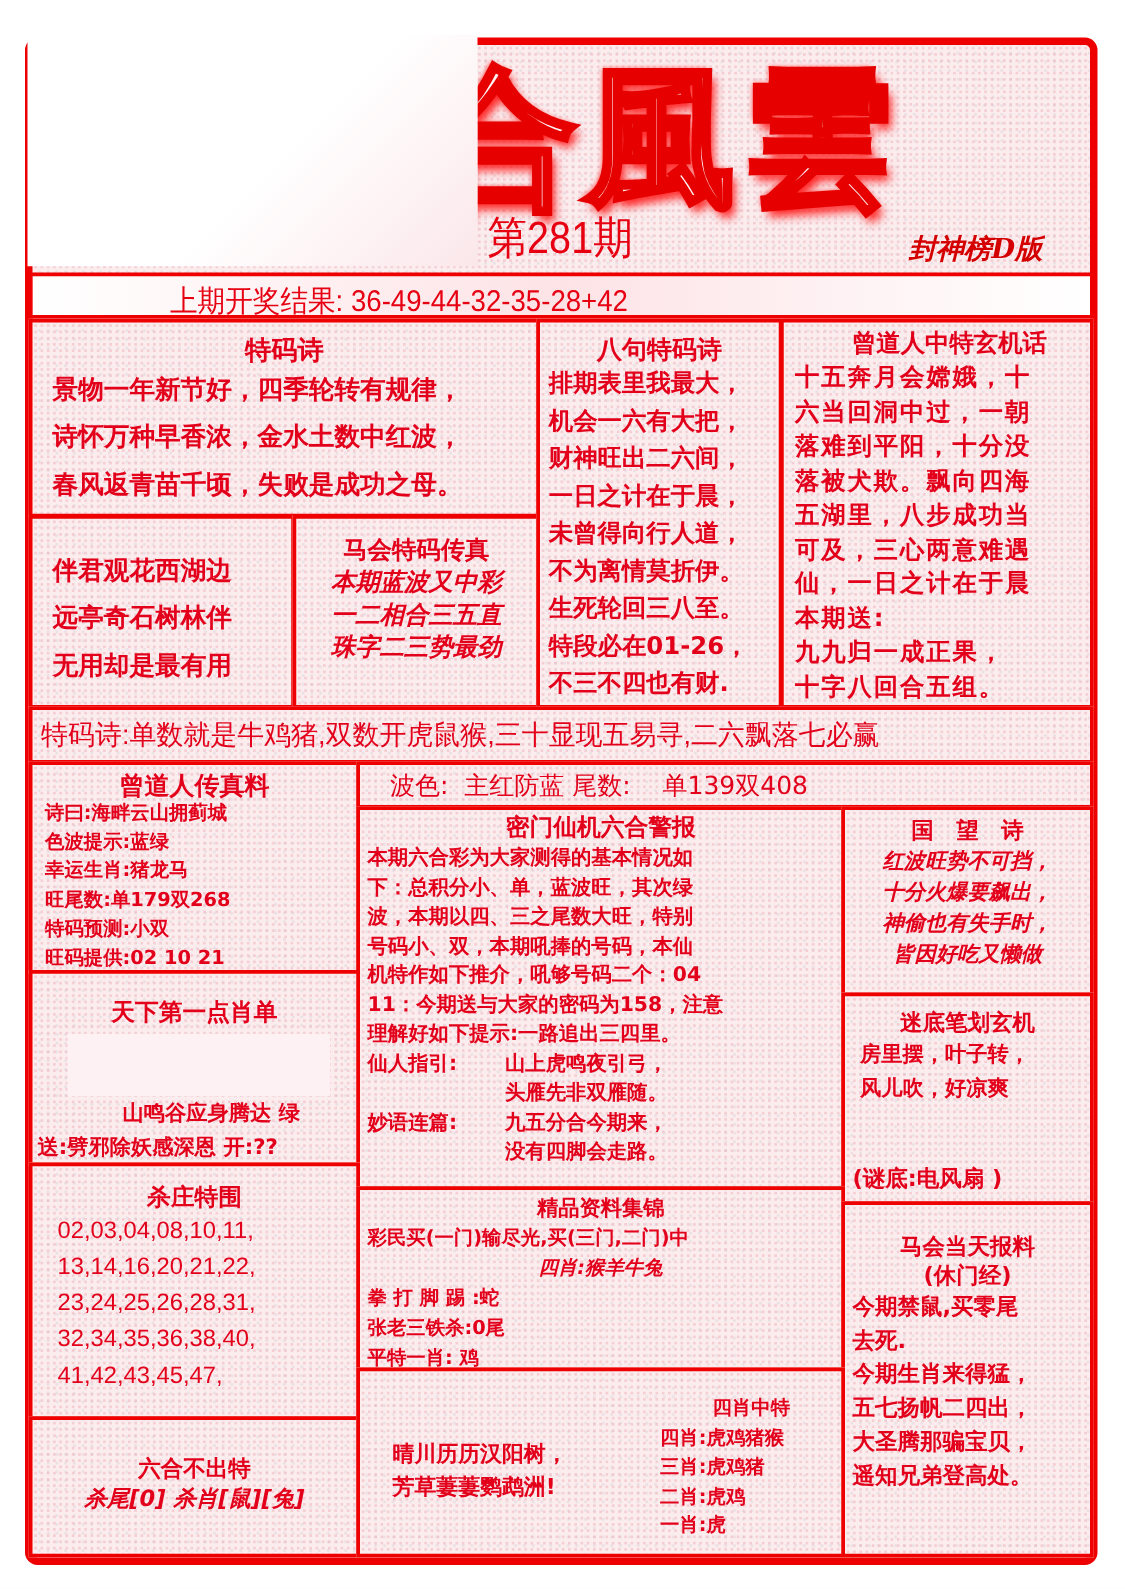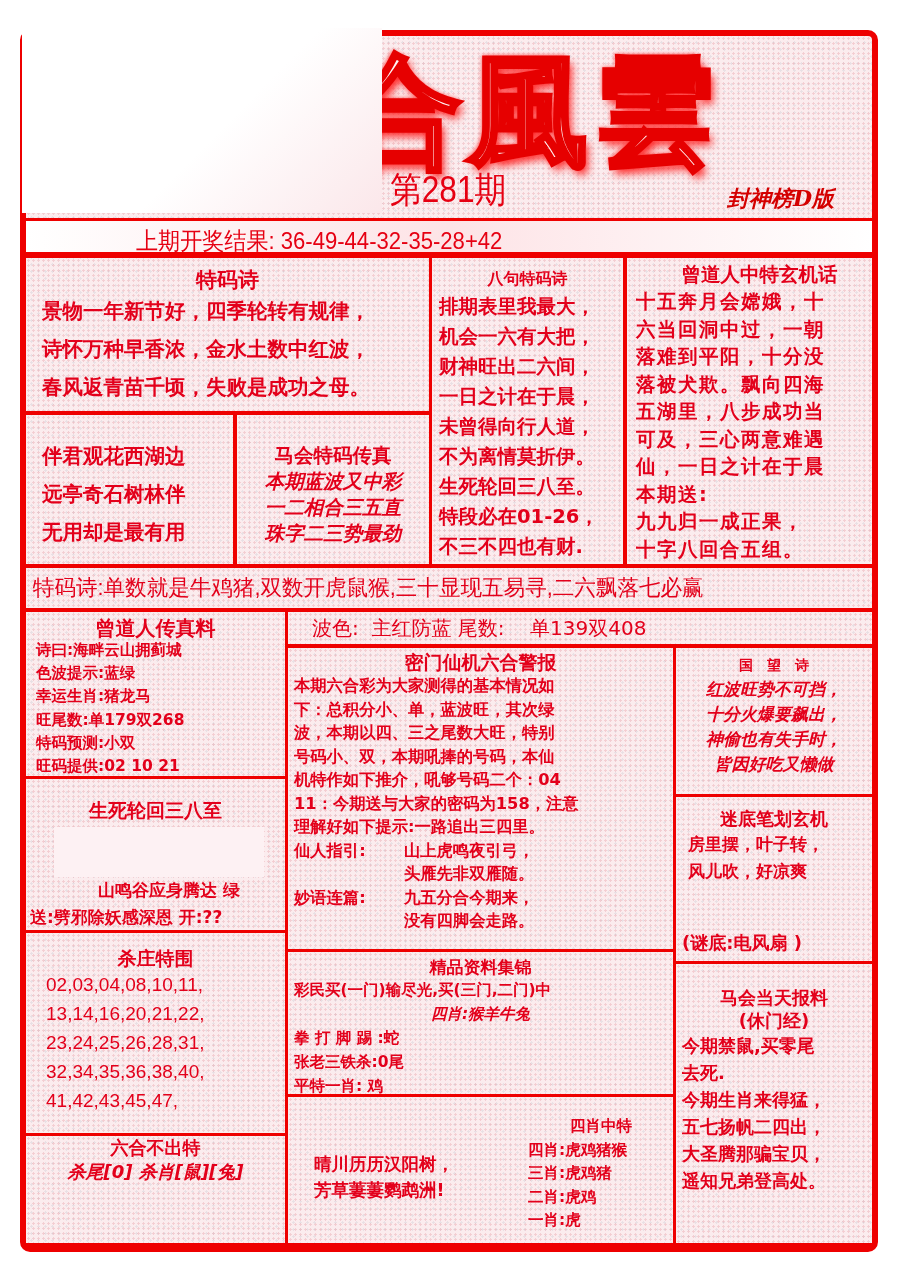--- a/index.html
+++ b/index.html
@@ -78,30 +78,30 @@
 
 <div class="box paper" style="left:23px;top:412px;width:213px;height:155px;">
   <div class="lines t" style="font-size:20.5px;line-height:38px;padding:22px 0 0 16px;">
     <div>伴君观花西湖边</div>
     <div>远亭奇石树林伴</div>
     <div>无用却是最有用</div>
   </div>
 </div>
 
 <div class="box paper thin" style="left:234px;top:412px;width:198px;height:155px;border-width:3px;">
-  <div class="title" style="font-size:19.5px;margin-top:28px;line-height:26px;">马会特码传真</div>
+  <div class="title" style="font-size:19.5px;margin-top:12px;line-height:26px;">马会特码传真</div>
   <div class="lines t center" style="font-size:19.5px;line-height:26px;">
     <div>本期蓝波又中彩</div>
     <div>一二相合三五直</div>
     <div>珠字二三势最劲</div>
   </div>
 </div>
 
 <div class="box paper" style="left:429px;top:255px;width:197px;height:312px;">
-  <div class="title" style="font-size:16px;margin-top:8px;line-height:26px;">八句特码诗</div>
+  <div class="title" style="font-size:20px;margin-top:8px;line-height:26px;">八句特码诗</div>
   <div class="lines t" style="font-size:19.5px;line-height:30px;padding-left:7px;">
     <div>排期表里我最大，</div>
     <div>机会一六有大把，</div>
     <div>财神旺出二六间，</div>
     <div>一日之计在于晨，</div>
     <div>未曾得向行人道，</div>
     <div>不为离情莫折伊。</div>
     <div>生死轮回三八至。</div>
     <div>特段必在01-26，</div>
     <div>不三不四也有财.</div>
@@ -157,40 +157,40 @@
     <div>11：今期送与大家的密码为158，注意</div>
     <div>理解好如下提示:一路追出三四里。</div>
     <div><span style="display:inline-block;width:110px;">仙人指引:</span><span>山上虎鸣夜引弓，</span></div>
     <div><span style="display:inline-block;width:110px;"></span><span>头雁先非双雁随。</span></div>
     <div><span style="display:inline-block;width:110px;">妙语连篇:</span><span>九五分合今期来，</span></div>
     <div><span style="display:inline-block;width:110px;"></span><span>没有四脚会走路。</span></div>
   </div>
 </div>
 
 <div class="box paper" style="left:673px;top:645px;width:202px;height:152px;">
-  <div class="title" style="font-size:14px;line-height:24px;margin-top:5px;white-space:pre;">国　望　诗</div>
+  <div class="title" style="font-size:18px;line-height:24px;margin-top:5px;white-space:pre;">国　望　诗</div>
   <div class="t center" style="font-size:17px;line-height:25px;">
     <div>红波旺势不可挡，</div>
     <div>十分火爆要飙出，</div>
     <div>神偷也有失手时，</div>
     <div>皆因好吃又懒做</div>
   </div>
 </div>
 
 <div class="box paper" style="left:673px;top:794px;width:202px;height:170px;">
   <div class="title" style="font-size:18px;line-height:24px;margin-top:10px;">迷底笔划玄机</div>
   <div class="t" style="font-size:17px;line-height:27px;padding-left:12px;">
     <div>房里摆，叶子转，</div>
     <div>风儿吹，好凉爽</div>
   </div>
   <div class="t" style="position:absolute;left:6px;top:134px;font-size:18px;">(谜底:电风扇 )</div>
 </div>
 
 <div class="box paper" style="left:23px;top:776px;width:265px;height:157px;">
-  <div class="title" style="font-size:19px;line-height:24px;margin-top:19px;">生死轮回三八至</div>
+  <div class="title" style="font-size:19px;line-height:24px;margin-top:19px;">天下第一点肖单</div>
   <div style="position:absolute;left:28px;top:48px;width:210px;height:50px;background:#fdf1f3;"></div>
   <div class="t" style="position:absolute;left:72px;top:100px;font-size:17px;white-space:nowrap;">山鸣谷应身腾达 绿</div>
   <div class="t" style="position:absolute;left:4px;top:127px;font-size:17px;white-space:nowrap;">送:劈邪除妖感深恩 开:??</div>
 </div>
 
 <div class="box paper" style="left:23px;top:930px;width:265px;height:206px;">
   <div class="title" style="font-size:19px;line-height:24px;margin-top:13px;">杀庄特围</div>
   <div class="t" style="font-size:19px;line-height:29px;padding-left:20px;font-weight:normal;font-family:'Liberation Sans',sans-serif;">
     <div>02,03,04,08,10,11,</div>
     <div>13,14,16,20,21,22,</div>
@@ -218,21 +218,21 @@
     <div>今期禁鼠,买零尾</div>
     <div>去死.</div>
     <div>今期生肖来得猛，</div>
     <div>五七扬帆二四出，</div>
     <div>大圣腾那骗宝贝，</div>
     <div>遥知兄弟登高处。</div>
   </div>
 </div>
 
 <div class="box paper" style="left:23px;top:1133px;width:265px;height:113px;">
-  <div class="title" style="font-size:18px;line-height:24px;margin-top:0;">六合不出特</div>
+  <div class="title" style="font-size:18px;line-height:24px;margin-top:28px;">六合不出特</div>
   <div class="t center" style="font-size:18px;line-height:24px;white-space:nowrap;">杀尾[0] 杀肖[鼠][兔]</div>
 </div>
 
 <div class="box paper" style="left:285px;top:1094px;width:391px;height:152px;">
   <div class="t" style="position:absolute;left:26px;top:54px;font-size:17.5px;line-height:26px;white-space:nowrap;">
     <div>晴川历历汉阳树，</div>
     <div>芳草萋萋鹦鹉洲!</div>
   </div>
   <div class="t" style="position:absolute;left:240px;top:18px;font-size:15.5px;line-height:23.5px;white-space:nowrap;">
     <div style="padding-left:42px;">四肖中特</div>

